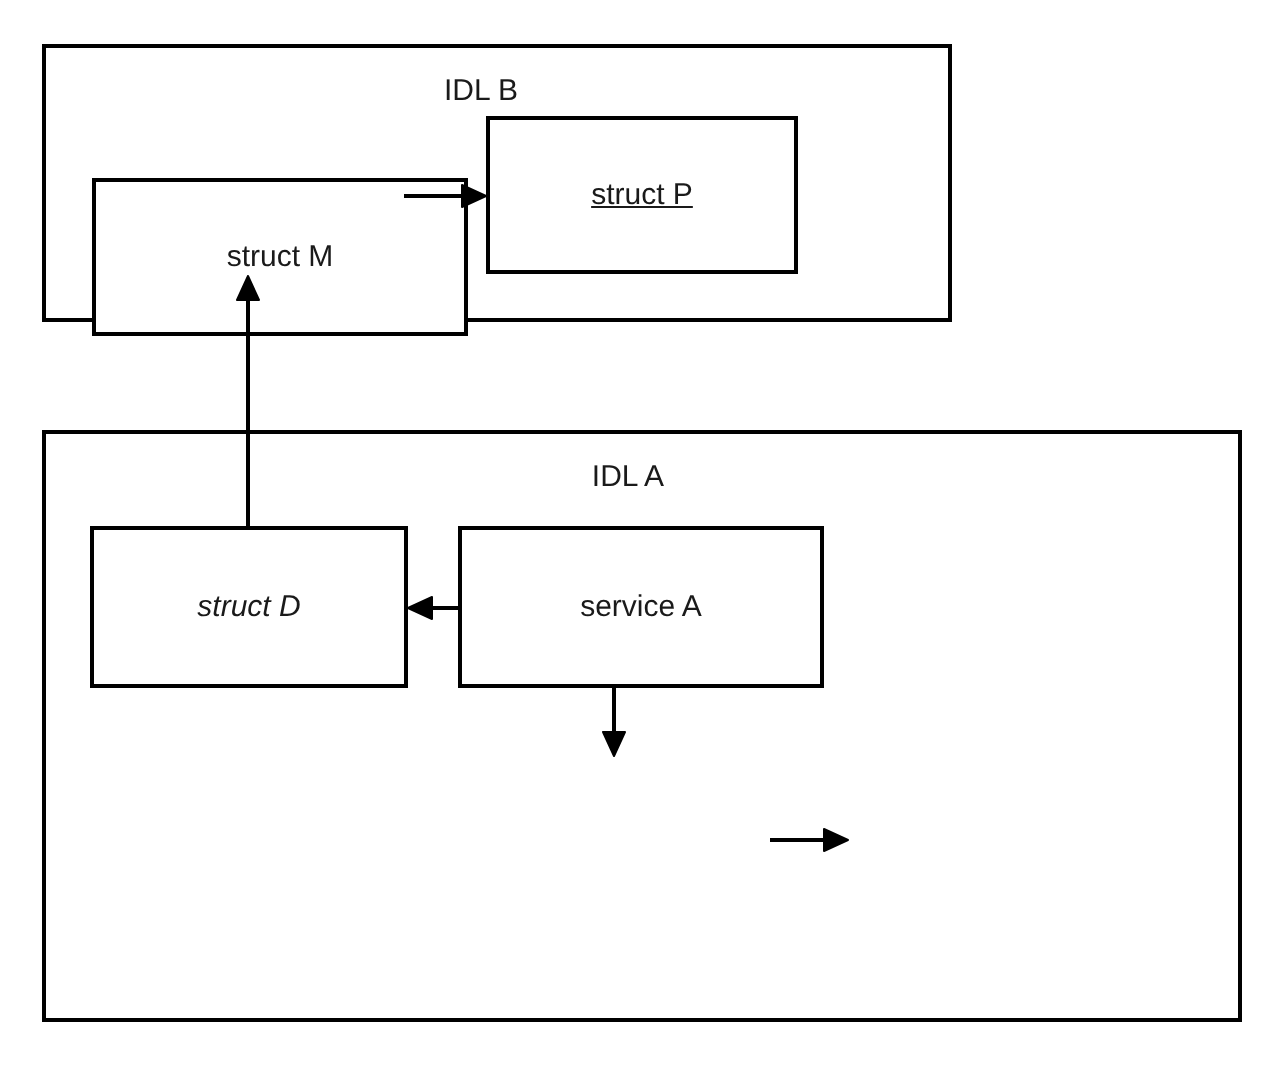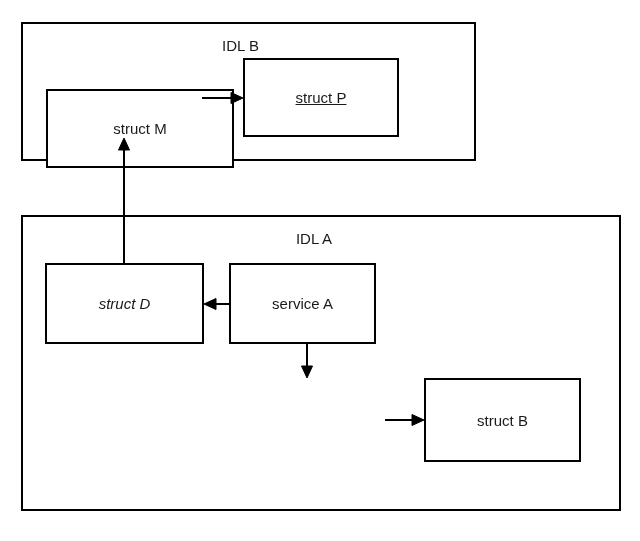--- a/index.html
+++ b/index.html
@@ -54,21 +54,21 @@
   }
 
   
   .idl-b { left: 21px; top: 22px;  width: 455px; height: 139px; }
   .idl-a { left: 21px; top: 215px; width: 600px; height: 296px; }
 
   
   .struct-m  { left: 46px;  top: 58px;  width: 188px; height: 79px; margin-top: 31px; }
   .struct-p  { left: 243px; top: 58px;  width: 156px; height: 79px; text-decoration: underline; }
   .struct-d  { left: 45px;  top: 263px; width: 159px; height: 81px; font-style: italic; }
-  .service-a { left: 229px; top: 263px; width: 147px; height: 81px; }
+  .service-a { left: 229px; top: 263px; width: 183px; height: 81px; }
   .struct-a  { left: 229px; top: 378px; width: 156px; height: 84px; }
   .struct-b  { left: 424px; top: 378px; width: 157px; height: 84px; }
 
   .edges-layer {
     position: absolute;
     left: 0;
     top: 0;
     width: 640px;
     height: 541px;
     pointer-events: none;
@@ -107,23 +107,20 @@
 
   <div class="node-box struct-d">
     <span class="node-label">struct D</span>
   </div>
 
   <div class="node-box service-a">
     <span class="node-label">service A</span>
   </div>
 
 
-  <div class="node-box struct-b">
-    <span class="node-label">struct B</span>
-  </div>
 
   <svg class="edges-layer" width="640" height="541" viewBox="0 0 640 541">
 
     <g>
       <line x1="202" y1="98" x2="232" y2="98"></line>
       <polygon points="243,98 231,92.5 231,103.5"></polygon>
     </g>
 
     <g>
       <line x1="229" y1="304" x2="215" y2="304"></line>

